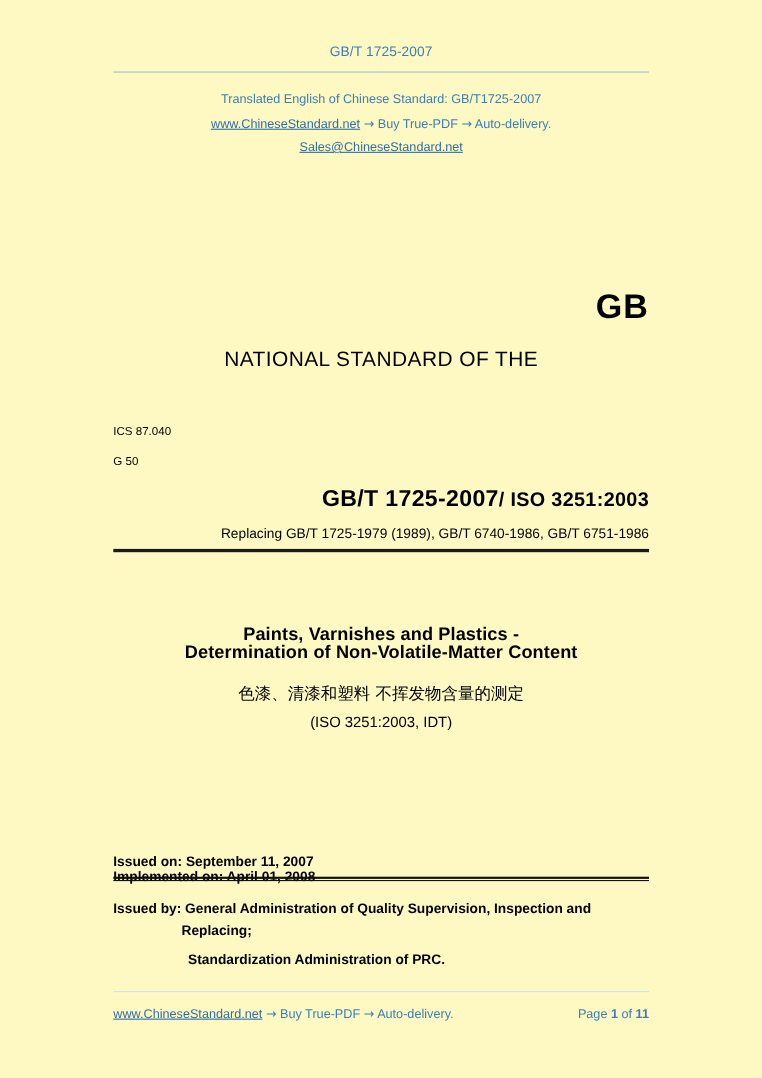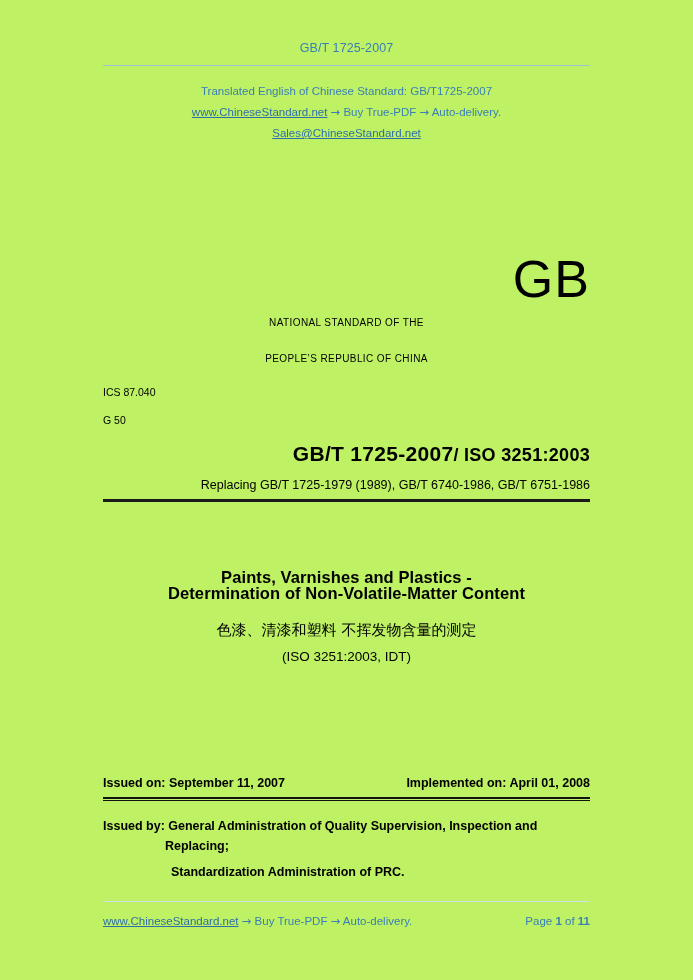--- a/index.html
+++ b/index.html
@@ -10,21 +10,21 @@
   body {
     font-family: "Liberation Sans", sans-serif;
     color: #000000;
     -webkit-font-smoothing: antialiased;
   }
   .page {
     position: relative;
     width: 693px;
     height: 980px;
     margin: 0 auto;
-    background: #bef264;
+    background: #fef9c3;
     overflow: hidden;
   }
 
   
   .doc-header {
     position: absolute;
     top: 38px;
     left: 103px;
     width: 487px;
     text-align: center;
@@ -63,33 +63,33 @@
     font-size: 11.5px;
   }
 
   
   .gb-mark {
     position: absolute;
     top: 257px;
     left: 103px;
     width: 487px;
     text-align: right;
-    font-size: 52px;
-    font-weight: normal;
+    font-size: 31px;
+    font-weight: bold;
     letter-spacing: 1px;
     line-height: 44px;
   }
 
   
   .nat-line {
     position: absolute;
     left: 103px;
     width: 487px;
     text-align: center;
-    font-size: 10px;
+    font-size: 19px;
     letter-spacing: 0.4px;
   }
   .nat-line.l1 { top: 317px; }
   .nat-line.l2 { top: 353px; }
 
   
   .code-line {
     position: absolute;
     left: 103px;
     font-size: 10.5px;
@@ -175,20 +175,21 @@
   }
   .dates {
     position: absolute;
     top: 776px;
     left: 103px;
     width: 487px;
     display: flex;
     justify-content: space-between;
     font-size: 12.5px;
     font-weight: bold;
+    flex-direction: column;
   }
   .issued-by {
     position: absolute;
     top: 816px;
     left: 103px;
     width: 487px;
     font-size: 12.5px;
     font-weight: bold;
     line-height: 20px;
   }
@@ -252,21 +253,20 @@
       <span>Auto-delivery.</span>
     </div>
     <div>
       <span class="link">Sales@ChineseStandard.net</span>
     </div>
   </div>
 
   <div class="gb-mark">GB</div>
 
   <div class="nat-line l1">NATIONAL STANDARD OF THE</div>
-  <div class="nat-line l2">PEOPLE’S REPUBLIC OF CHINA</div>
 
   <div class="code-line ics">ICS 87.040</div>
   <div class="code-line g50">G 50</div>
 
   <div class="std-no">
     <span class="main">GB/T  1725-2007</span><span class="iso">/ ISO  3251:2003</span>
   </div>
   <div class="replacing">Replacing  GB/T  1725-1979  (1989),  GB/T  6740-1986,  GB/T  6751-1986</div>
   <div class="rule-thick top"></div>
 

